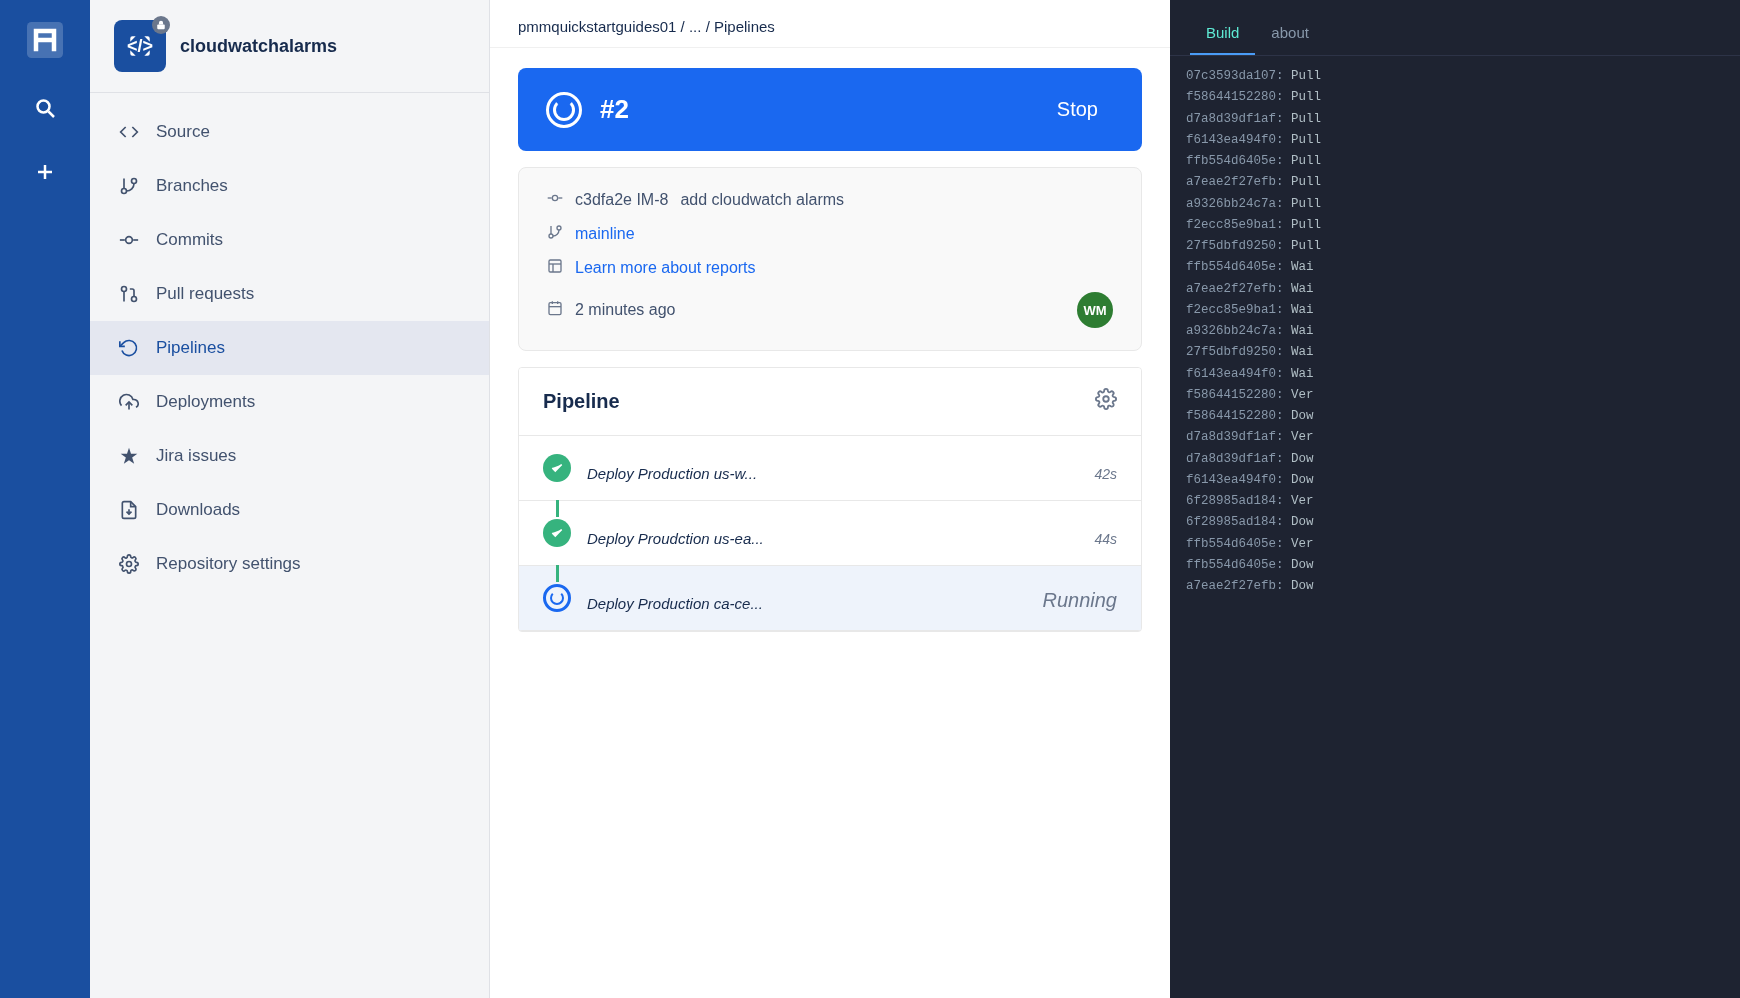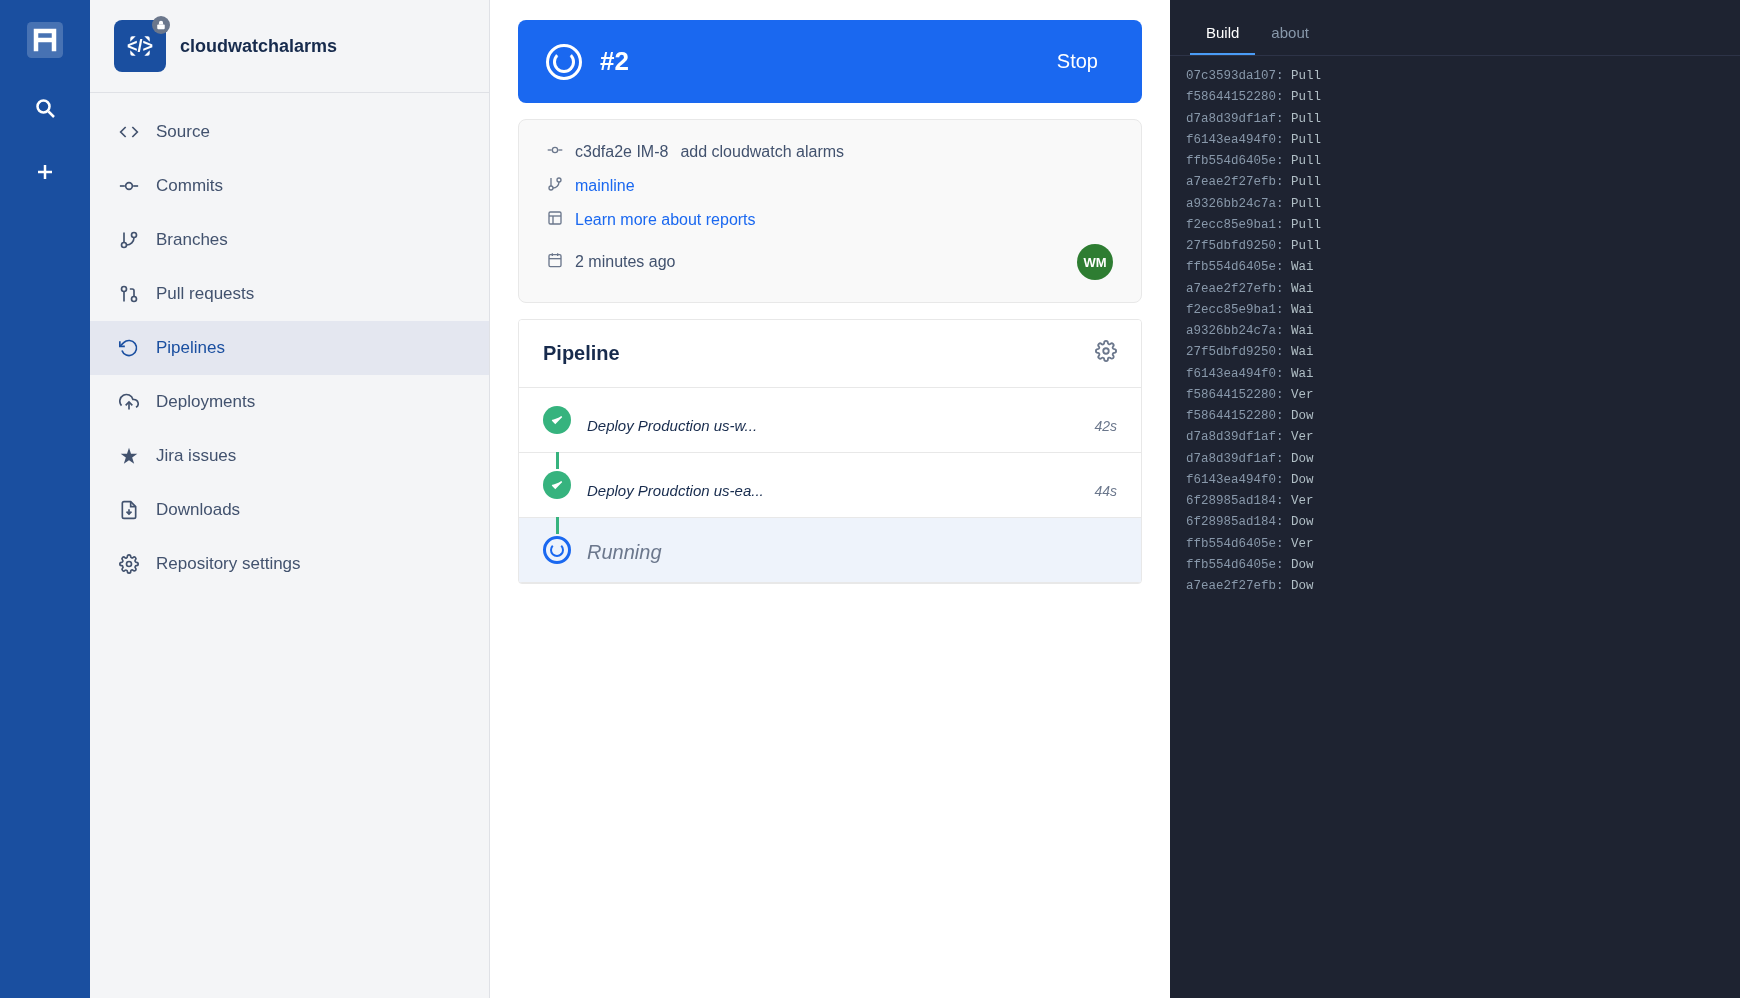--- a/index.html
+++ b/index.html
@@ -286,21 +286,21 @@
       padding-top: 12px;
     }
     .build-tab {
       padding: 12px 16px;
       font-size: 15px;
       color: #8898aa;
       cursor: pointer;
       border-bottom: 2px solid transparent;
     }
     .build-tab.active {
-      color: #ffffff;
+      color: #5eead4;
       border-bottom-color: #4a9cf6;
     }
     .build-log {
       flex: 1;
       overflow-y: auto;
       padding: 10px 16px;
       font-family: 'Courier New', monospace;
       font-size: 12.5px;
       line-height: 1.7;
       color: #b0bec5;
@@ -358,43 +358,43 @@
           <polyline points="16 18 22 12 16 6"></polyline>
           <polyline points="8 6 2 12 8 18"></polyline>
         </svg>
       </span>
       <span>Source</span>
     </div>
 
     <div class="nav-item">
       <span class="nav-icon">
         <svg viewBox="0 0 24 24" fill="none" stroke="currentColor" stroke-width="2" width="20" height="20">
-          <circle cx="12" cy="12" r="4"></circle>
-          <line x1="1.05" y1="12" x2="7" y2="12"></line>
-          <line x1="17.01" y1="12" x2="22.96" y2="12"></line>
-        </svg>
-      </span>
-      <span>Commits</span>
-    </div>
-
-    <div class="nav-item">
-      <span class="nav-icon">
-        <svg viewBox="0 0 24 24" fill="none" stroke="currentColor" stroke-width="2" width="20" height="20">
           <line x1="6" y1="3" x2="6" y2="15"></line>
           <circle cx="18" cy="6" r="3"></circle>
           <circle cx="6" cy="18" r="3"></circle>
           <path d="M18 9a9 9 0 01-9 9"></path>
         </svg>
       </span>
       <span>Branches</span>
     </div>
 
     <div class="nav-item">
       <span class="nav-icon">
         <svg viewBox="0 0 24 24" fill="none" stroke="currentColor" stroke-width="2" width="20" height="20">
+          <circle cx="12" cy="12" r="4"></circle>
+          <line x1="1.05" y1="12" x2="7" y2="12"></line>
+          <line x1="17.01" y1="12" x2="22.96" y2="12"></line>
+        </svg>
+      </span>
+      <span>Commits</span>
+    </div>
+
+    <div class="nav-item">
+      <span class="nav-icon">
+        <svg viewBox="0 0 24 24" fill="none" stroke="currentColor" stroke-width="2" width="20" height="20">
           <circle cx="18" cy="18" r="3"></circle>
           <circle cx="6" cy="6" r="3"></circle>
           <path d="M13 6h3a2 2 0 012 2v7"></path>
           <line x1="6" y1="9" x2="6" y2="21"></line>
         </svg>
       </span>
       <span>Pull requests</span>
     </div>
 
     <div class="nav-item active">
@@ -445,20 +445,27 @@
           <circle cx="12" cy="12" r="3"></circle>
           <path d="M19.4 15a1.65 1.65 0 00.33 1.82l.06.06a2 2 0 010 2.83 2 2 0 01-2.83 0l-.06-.06a1.65 1.65 0 00-1.82-.33 1.65 1.65 0 00-1 1.51V21a2 2 0 01-4 0v-.09A1.65 1.65 0 009 19.4a1.65 1.65 0 00-1.82.33l-.06.06a2 2 0 01-2.83-2.83l.06-.06A1.65 1.65 0 004.68 15a1.65 1.65 0 00-1.51-1H3a2 2 0 010-4h.09A1.65 1.65 0 004.6 9a1.65 1.65 0 00-.33-1.82l-.06-.06a2 2 0 012.83-2.83l.06.06A1.65 1.65 0 009 4.68a1.65 1.65 0 001-1.51V3a2 2 0 014 0v.09a1.65 1.65 0 001 1.51 1.65 1.65 0 001.82-.33l.06-.06a2 2 0 012.83 2.83l-.06.06A1.65 1.65 0 0019.4 9a1.65 1.65 0 001.51 1H21a2 2 0 010 4h-.09a1.65 1.65 0 00-1.51 1z"></path>
         </svg>
       </span>
       <span>Repository settings</span>
     </div>
   </nav>
 </div>
 
 <div class="main">
+  <div class="breadcrumb">
+    <span>pmmquickstartguides01</span>
+    <span> / </span>
+    <span>...</span>
+    <span> / </span>
+    <span>Pipelines</span>
+  </div>
 
   <div class="main-content">
 
     <div class="pipeline-header">
       <div class="pipeline-header-left">
         <div class="pipeline-spin-icon"></div>
         <span class="pipeline-number">#2</span>
       </div>
       <button class="stop-btn">Stop</button>
     </div>
@@ -544,20 +551,21 @@
             <polyline points="20 6 9 17 4 12"></polyline>
           </svg>
         </div>
         <span class="step-name">Deploy Proudction us-ea...</span>
         <span class="step-time">44s</span>
         <div style="position:absolute; left:37px; bottom:-17px; width:3px; height:17px; background:#36b37e; z-index:1;"></div>
       </div>
 
       <div class="step-item running">
         <div class="step-icon-running"></div>
+        <span class="step-name">Deploy Production ca-ce...</span>
         <span class="step-status">Running</span>
       </div>
     </div>
   </div>
 </div>
 
 <div class="build-panel">
   <div class="build-tabs">
     <div class="build-tab active">Build</div>
     <div class="build-tab">about</div>

